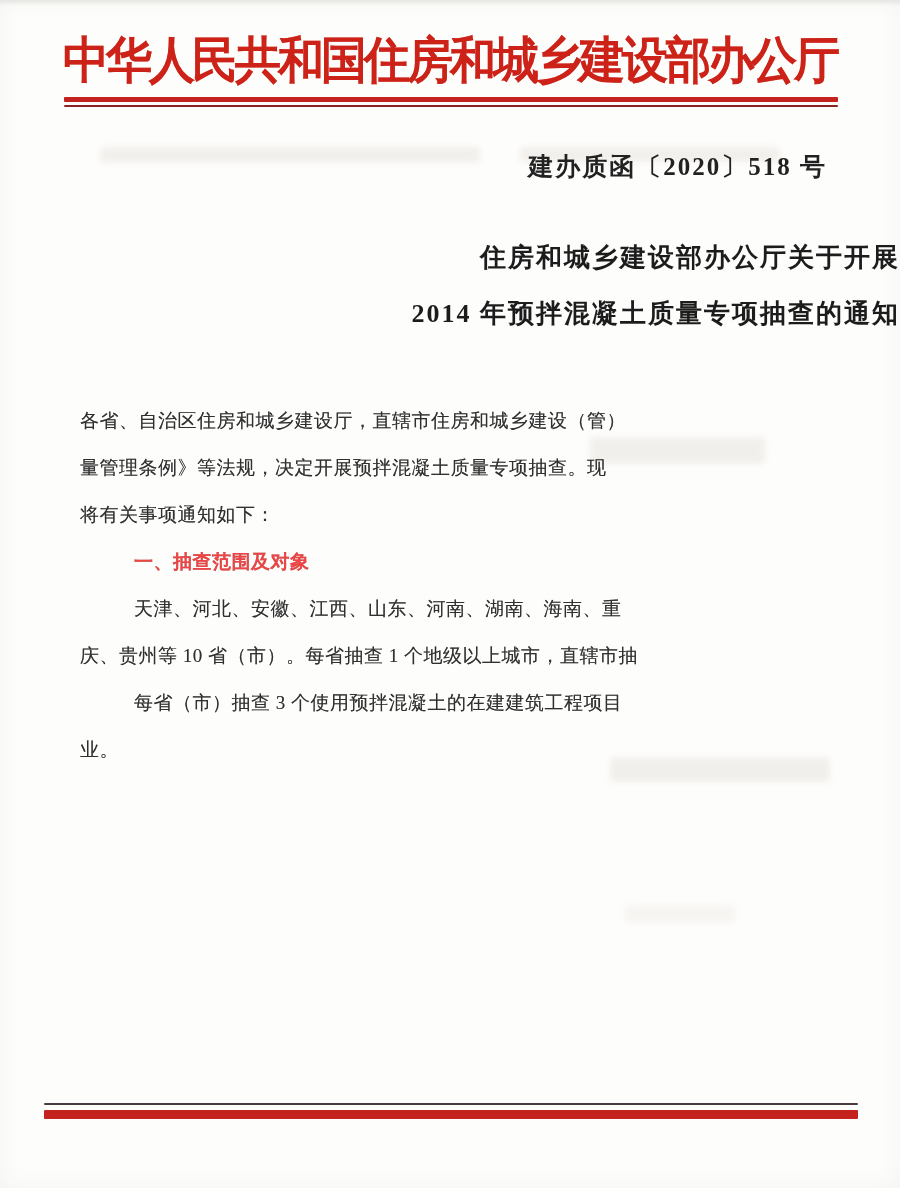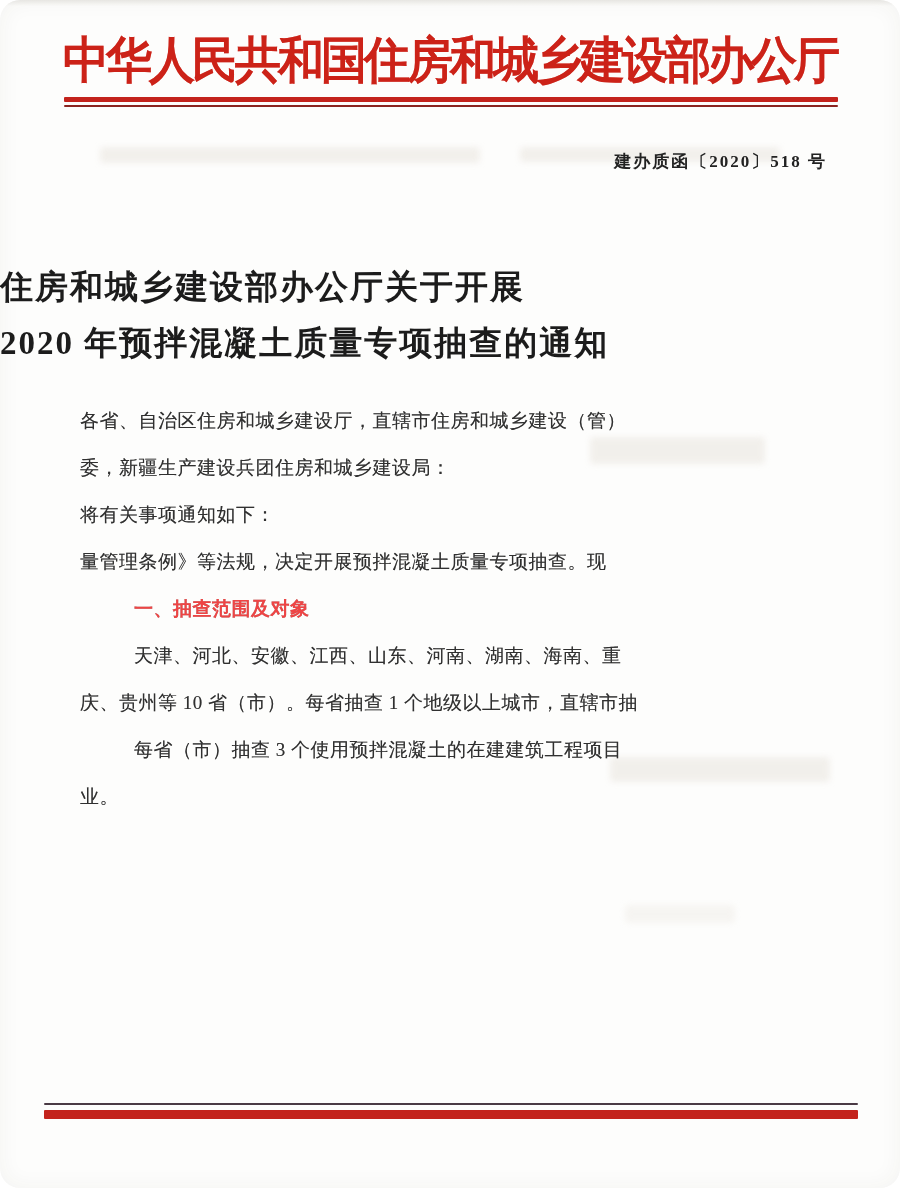--- a/index.html
+++ b/index.html
@@ -12,21 +12,20 @@
   *{box-sizing:border-box;}
   html,body{margin:0;padding:0;background:#ffffff;}
   .page{
     position:relative;
     width:900px;height:1188px;
     margin:0 auto;
     background:#fdfdfc;
     overflow:hidden;
     font-family:"Liberation Serif","DejaVu Serif",serif;
     box-shadow:inset 0 0 22px rgba(60,55,45,0.05);
-    border-radius:20px;
   }
   .page::before{ 
     content:"";position:absolute;top:0;left:0;right:0;height:6px;
     background:linear-gradient(#dcdad5,rgba(253,253,252,0));opacity:.6;
     pointer-events:none;
   }
   
   .letterhead{
     position:absolute;top:29px;left:0;width:100%;
     text-align:center;
@@ -41,31 +40,31 @@
   }
   .rule{position:absolute;border-radius:1px;}
   .rule-top-thick{top:97px;left:64px;right:62px;height:5px;background:var(--rule-red);}
   .rule-top-thin{top:105px;left:64px;right:62px;height:2px;background:var(--rule-dark-top);}
   .rule-bottom-thin{top:1103px;left:44px;right:42px;height:2px;background:var(--rule-dark-bottom);}
   .rule-bottom-thick{top:1110px;left:44px;right:42px;height:9px;background:var(--rule-red);}
   
   .doc-number{
     position:absolute;top:150px;left:0;right:73px;
     text-align:right;
-    font-size:17px;color:#222;
+    font-size:25px;color:#222;
     letter-spacing:2px;
     font-weight:600;
   }
   
   .notice-title{
-    position:absolute;top:259px;left:0;width:100%;
-    text-align:left;
+    position:absolute;top:230px;left:0;width:100%;
+    text-align:right;
     color:#1c1c1c;
     font-weight:bold;
-    font-size:33px;line-height:56px;
+    font-size:26px;line-height:56px;
     letter-spacing:2px;
   }
   
   .doc-body{
     position:absolute;top:397px;left:80px;width:756px;
     font-size:19px;line-height:47px;
     color:var(--body-text);
     letter-spacing:.5px;
     text-shadow:0 0 .4px rgba(40,40,40,.45);
   }
@@ -91,28 +90,27 @@
   <div class="artifact" style="top:147px;left:100px;width:380px;height:16px;"></div>
   <div class="artifact" style="top:147px;left:520px;width:260px;height:15px;"></div>
   <div class="artifact" style="top:437px;left:590px;width:175px;height:27px;"></div>
   <div class="artifact" style="top:757px;left:610px;width:220px;height:25px;"></div>
   <div class="artifact" style="top:905px;left:625px;width:110px;height:18px;opacity:.35;"></div>
 
   <div class="doc-number">建办质函〔2020〕518 号</div>
 
   <div class="notice-title">
     <div>住房和城乡建设部办公厅关于开展</div>
-    <div>2020 年预拌混凝土质量专项抽查的通知</div>
+    <div>2014 年预拌混凝土质量专项抽查的通知</div>
   </div>
 
   <div class="doc-body">
       <div class="line">各省、自治区住房和城乡建设厅，直辖市住房和城乡建设（管）</div>
-      <div class="line">委，新疆生产建设兵团住房和城乡建设局：</div>
+      <div class="line">量管理条例》等法规，决定开展预拌混凝土质量专项抽查。现</div>
       <div class="line">将有关事项通知如下：</div>
-      <div class="line">量管理条例》等法规，决定开展预拌混凝土质量专项抽查。现</div>
       <div class="line indent bold">一、抽查范围及对象</div>
       <div class="line indent">天津、河北、安徽、江西、山东、河南、湖南、海南、重</div>
       <div class="line">庆、贵州等 10 省（市）。每省抽查 1 个地级以上城市，直辖市抽</div>
       <div class="line indent">每省（市）抽查 3 个使用预拌混凝土的在建建筑工程项目</div>
       <div class="line">业。</div>
     </div>
 
   <div class="rule rule-bottom-thin"></div>
   <div class="rule rule-bottom-thick"></div>
 

